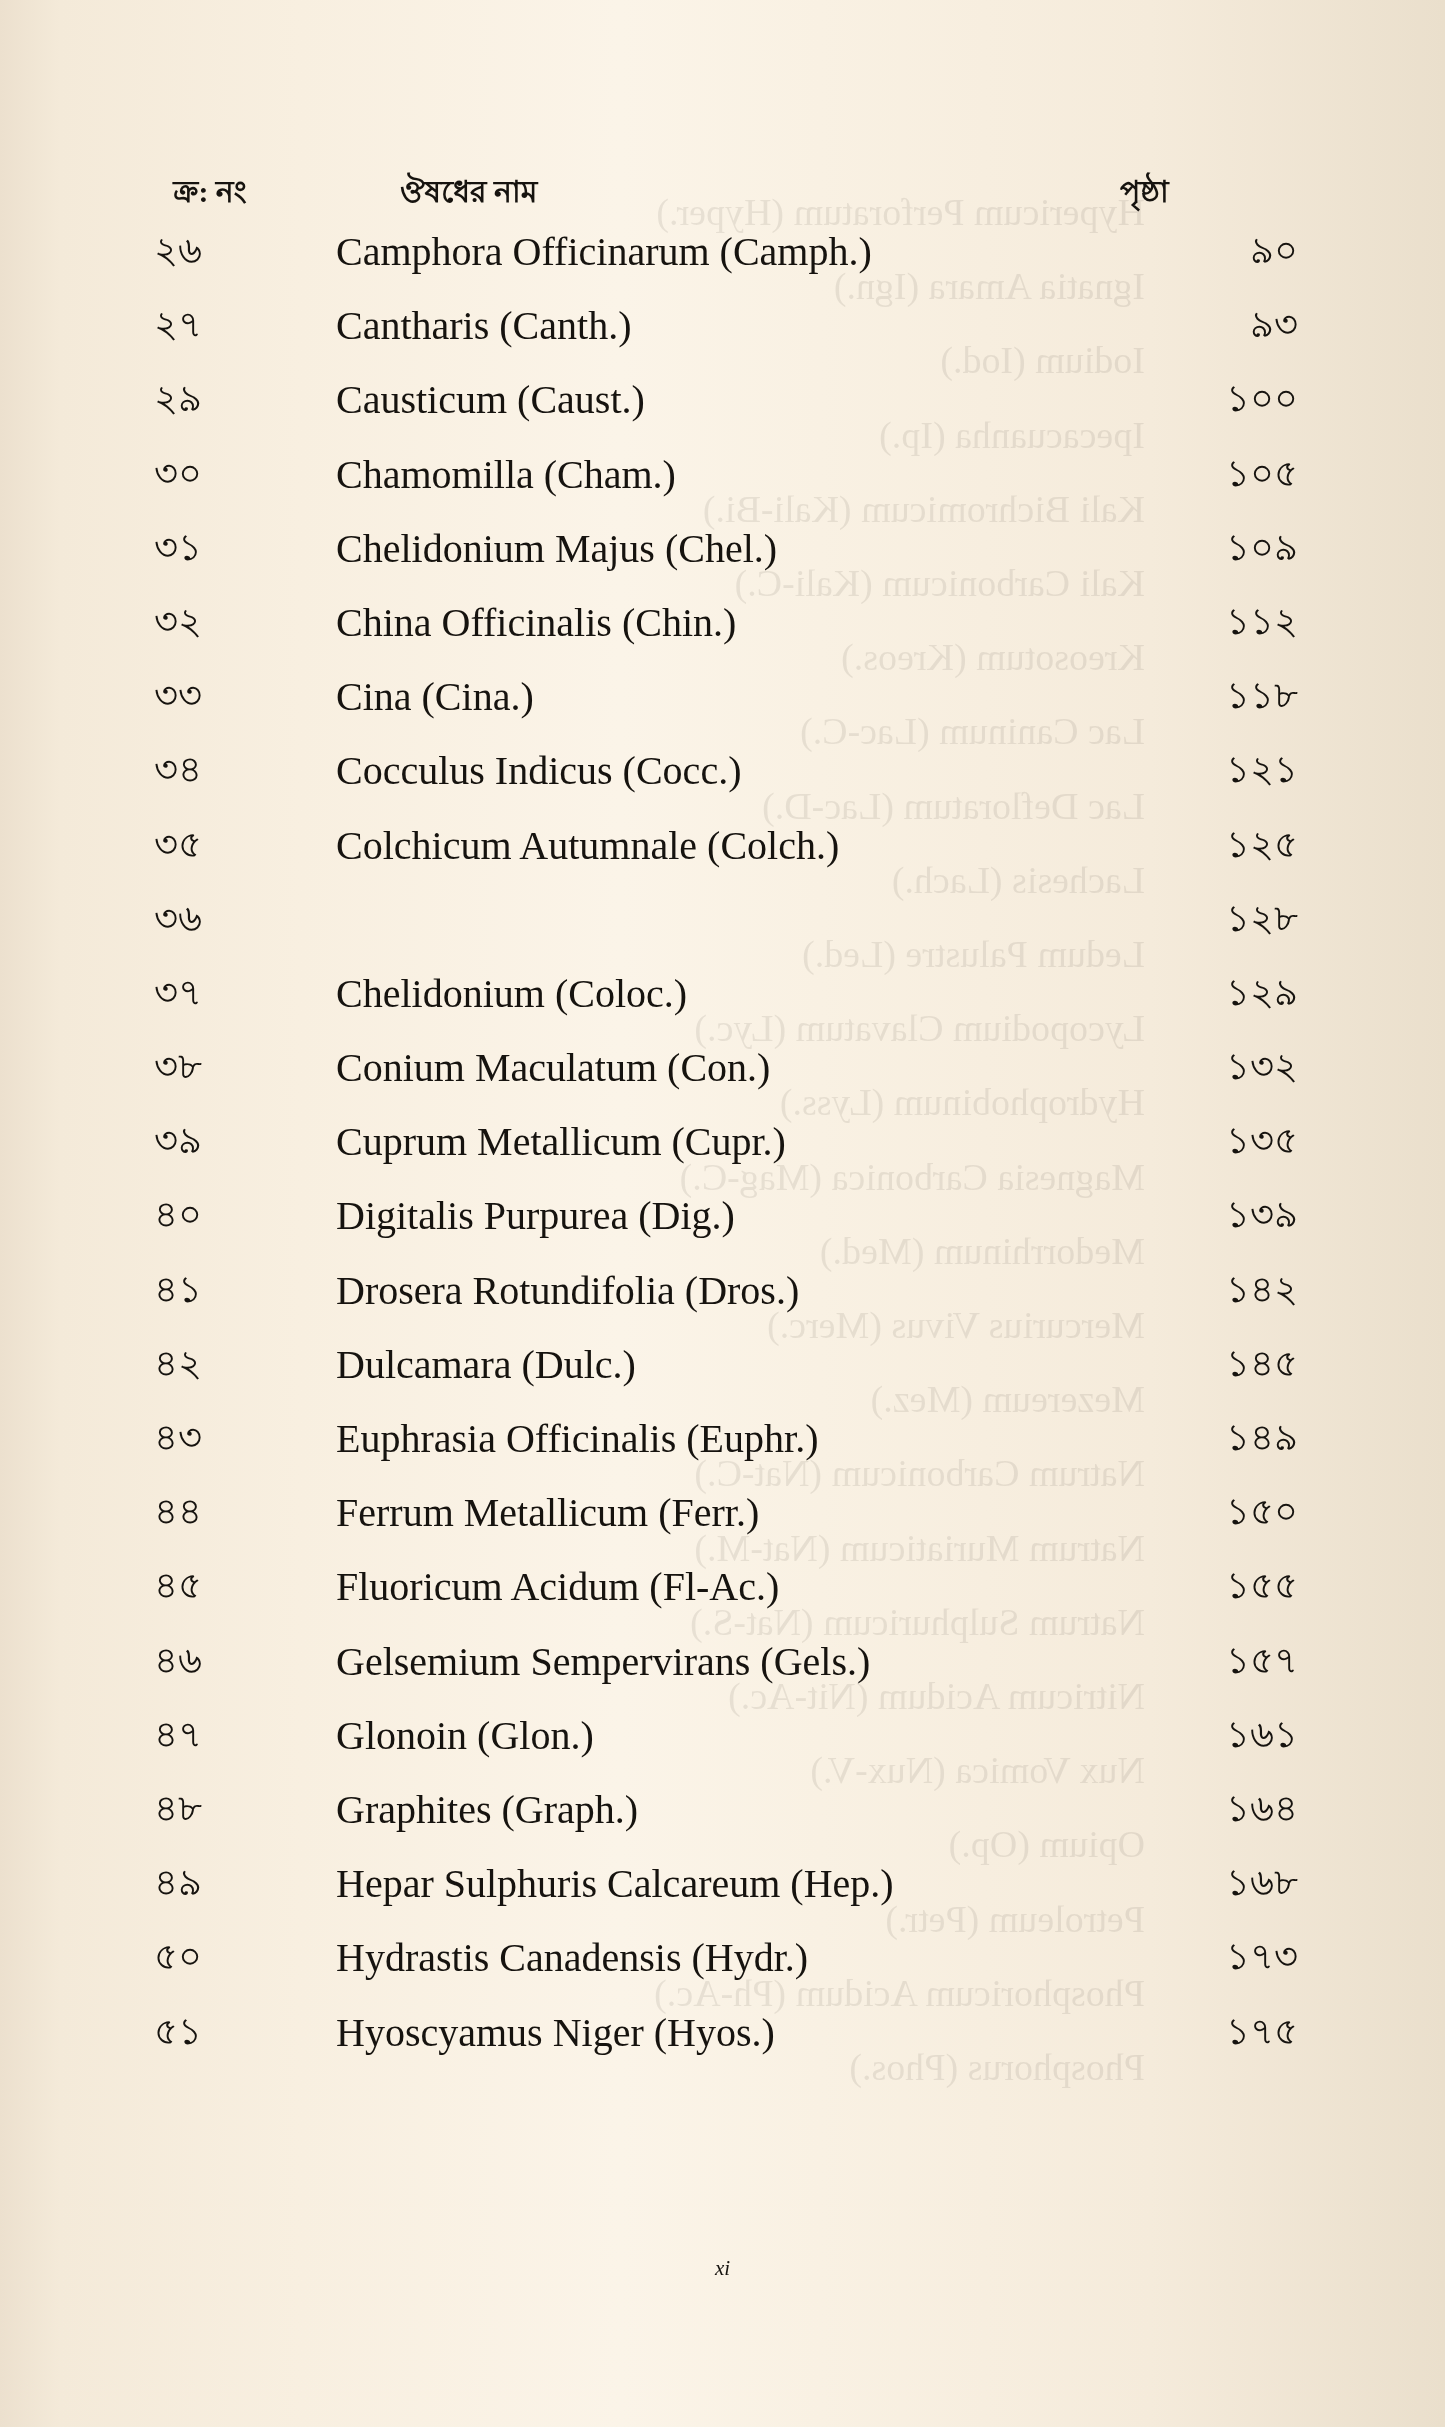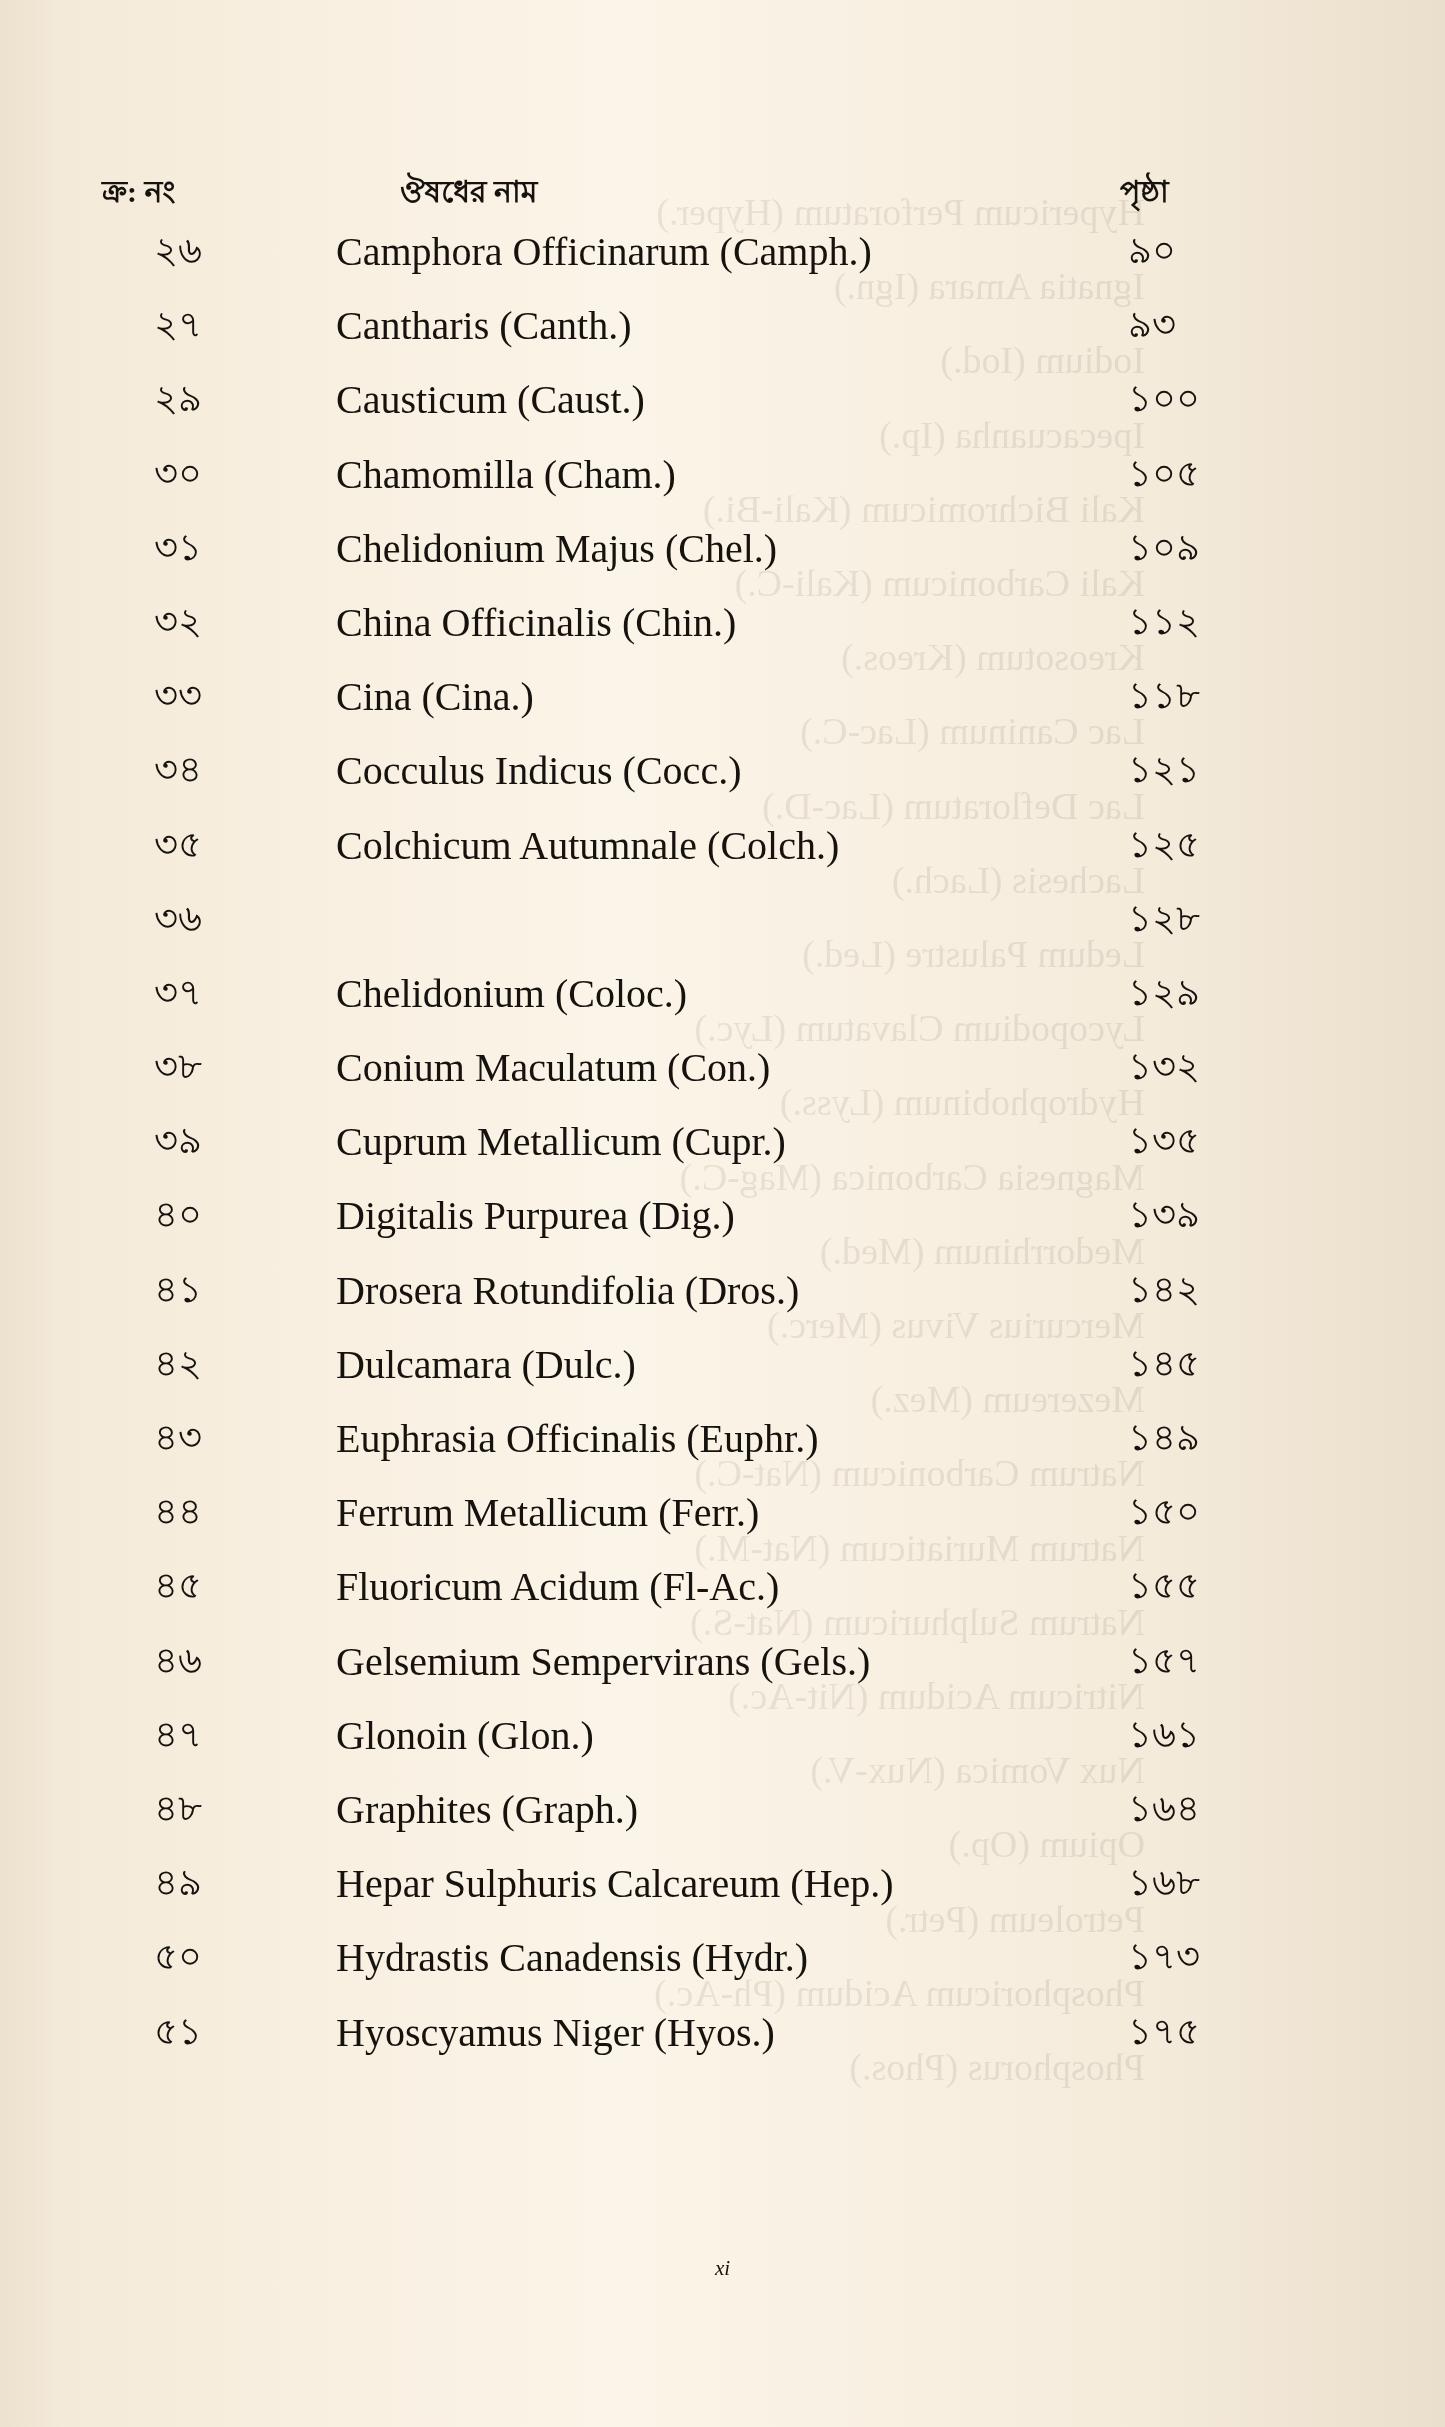--- a/index.html
+++ b/index.html
@@ -52,23 +52,23 @@
   .head-row {
     position: absolute;
     top: 168px;
     left: 0;
     width: 100%;
     font-weight: bold;
     font-size: 30px;
   }
   .head-no {
     position: absolute;
-    left: 102px;
+    left: 125px;
     width: 170px;
-    text-align: left;
+    text-align: center;
   }
   .head-name {
     position: absolute;
     left: 400px;
     width: 640px;
     text-align: left;
   }
   .head-page {
     position: absolute;
     left: 1120px;
@@ -102,21 +102,21 @@
     text-align: left;
     font-size: 40px;
     line-height: 1;
     white-space: nowrap;
     margin-left: 40px;
   }
   .col-page {
     position: absolute;
     left: 1128px;
     width: 170px;
-    text-align: left;
+    text-align: right;
     font-size: 37px;
     line-height: 1;
   }
 
   .folio {
     position: absolute;
     top: 2256px;
     left: 0;
     width: 100%;
     text-align: center;

